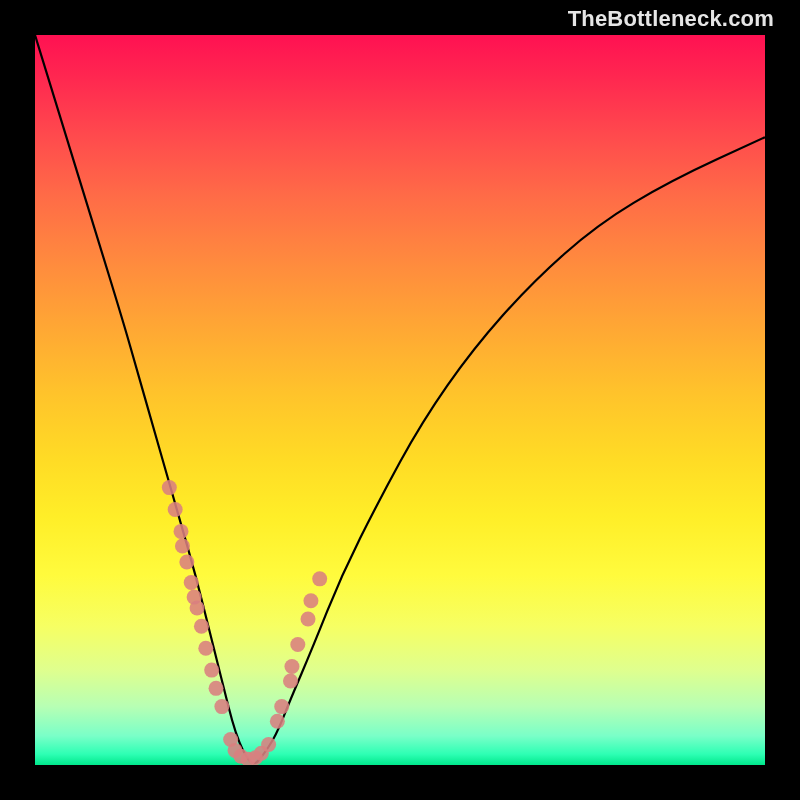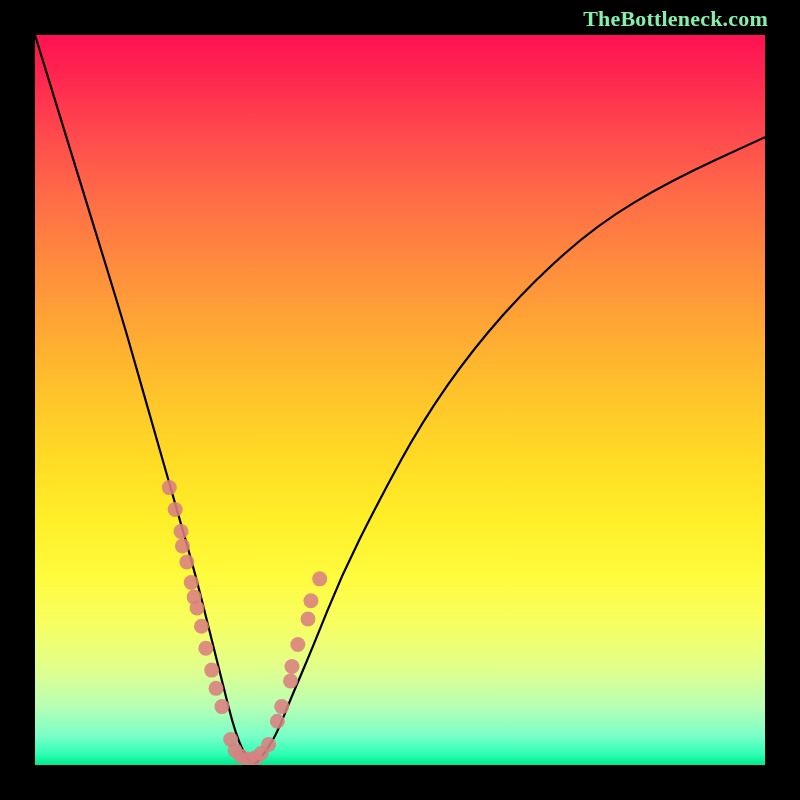--- a/index.html
+++ b/index.html
@@ -39,25 +39,25 @@
       #dfff8e 87%,
       #b7ffb4 92%,
       #7affc8 96%,
       #2effb4 98.5%,
       #00e88c 100%);
   }
   
   .watermark {
     position: absolute;
     top: 6px;
-    right: 32px;
-    font-family: Liberation Serif, serif;
+    right: 26px;
+    font-family: Liberation Sans, sans-serif;
     font-size: 22px;
     font-weight: 600;
-    color: #86efac;
+    color: #e5e5e5;
     letter-spacing: 0.2px;
   }
   
   svg.curve { position: absolute; left: 0; top: 0; width: 730px; height: 730px; }
   
   .dots .dot { fill: #d97f7f; opacity: 0.88; }
 </style>
 </head>
 <body>
 

